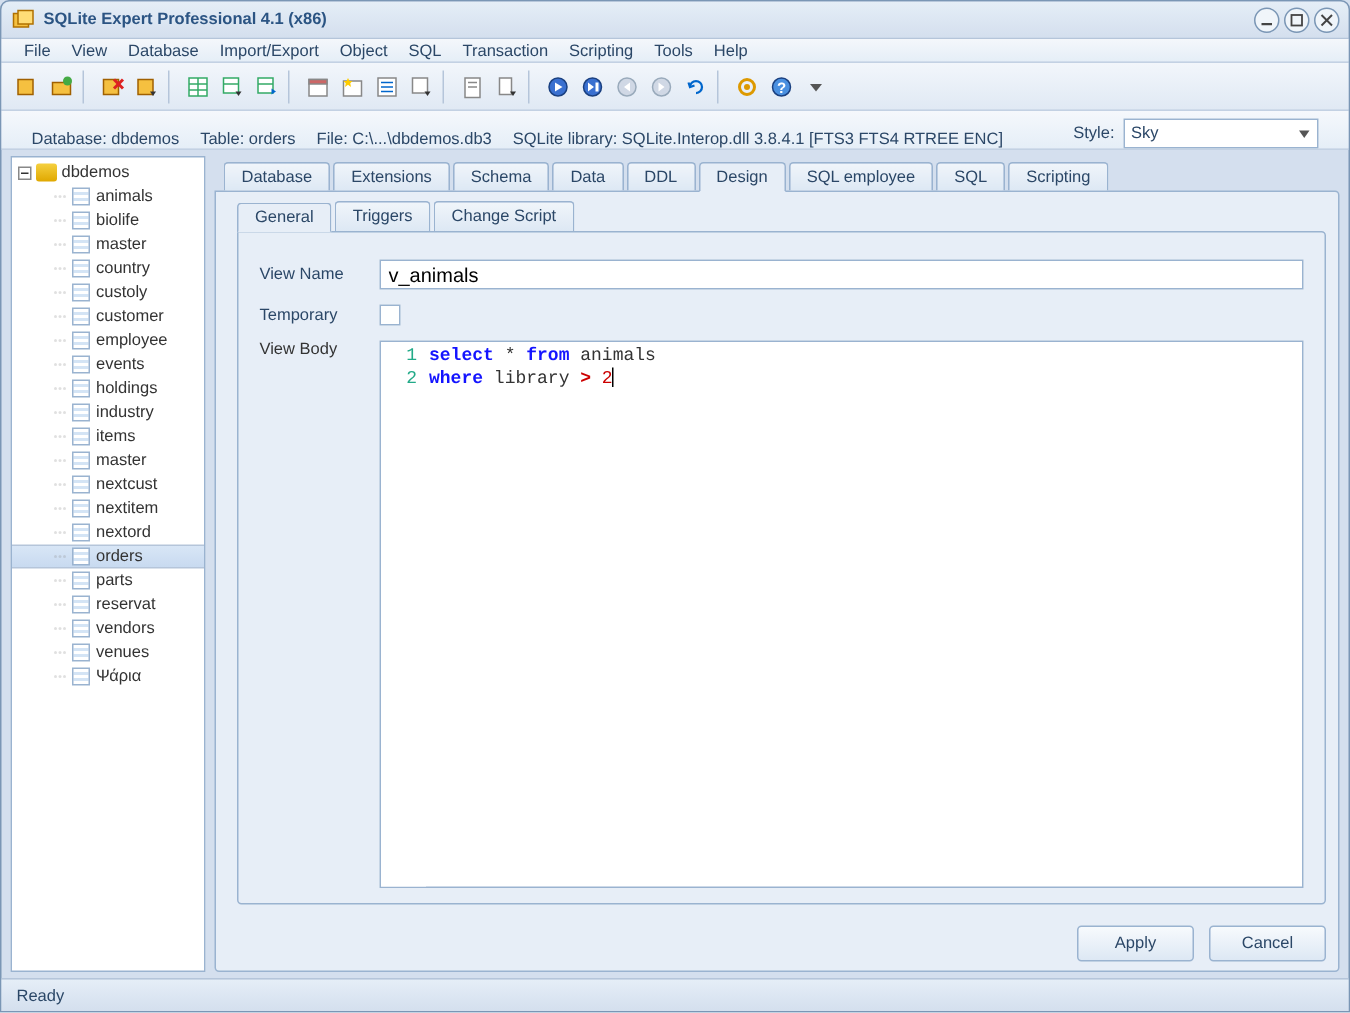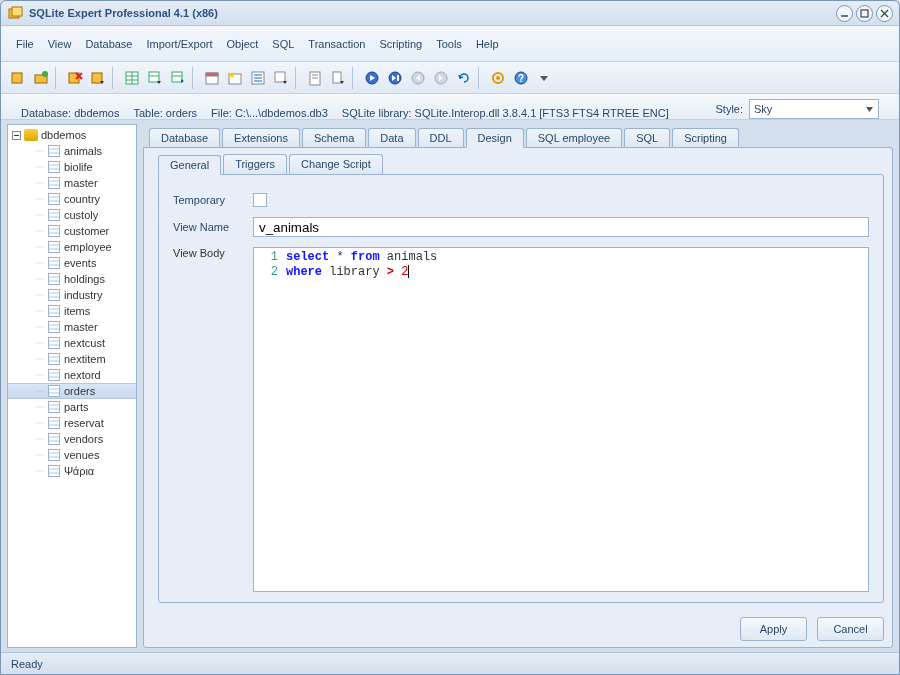--- a/index.html
+++ b/index.html
@@ -3,21 +3,21 @@
 <meta charset="utf-8">
 <style>
 * { box-sizing: border-box; margin: 0; padding: 0; }
 body { font-family: Tahoma, Arial, sans-serif; font-size: 11px; color: #333; background: #d4dfee; width: 900px; height: 675px; overflow: hidden; }
 .window { width: 900px; height: 675px; background: #d4dfee; border: 1px solid #7a96b5; border-radius: 6px 6px 0 0; display: flex; flex-direction: column; }
 .titlebar { height: 25px; background: linear-gradient(#e5eef7, #d4dfee); display: flex; align-items: center; padding: 0 6px; border-bottom: 1px solid #b5c5da; border-radius: 6px 6px 0 0; }
 .titlebar .icon { width: 16px; height: 16px; margin-right: 6px; }
 .titlebar .title { font-weight: bold; color: #2b5483; flex: 1; }
 .titlebar .winbtns { display: flex; gap: 3px; }
 .winbtn { width: 17px; height: 17px; border: 1px solid #7a96b5; border-radius: 50%; background: #f0f5fa; display: flex; align-items: center; justify-content: center; cursor: pointer; font-size: 11px; color: #444; line-height: 1; }
-.menubar { height: 36px; background: linear-gradient(#f4f7fb,#e5eef7); display: flex; align-items: center; padding: 0 8px; border-bottom: 1px solid #c3d1e3; }
+.menubar { height: 16px; background: linear-gradient(#f4f7fb,#e5eef7); display: flex; align-items: center; padding: 0 8px; border-bottom: 1px solid #c3d1e3; }
 .menubar span { padding: 3px 7px; cursor: pointer; color: #2b4767; }
 .toolbar { height: 32px; background: linear-gradient(#f2f6fb,#e0e9f4); border-bottom: 1px solid #c3d1e3; display: flex; align-items: center; padding: 0 6px; gap: 1px; }
 .tbtn { width: 22px; height: 22px; border: 1px solid transparent; border-radius: 3px; display: flex; align-items: center; justify-content: center; cursor: pointer; }
 .tsep { width: 6px; height: 22px; border-left: 1px solid #b5c5da; margin: 0 2px; }
 .infobar { height: 26px; background: linear-gradient(#f5f8fc,#e5eef7); border-bottom: 1px solid #c3d1e3; display: flex; align-items: flex-end; padding: 0 20px; color: #2b4767; gap: 14px; font-size: 11px; }
 .infobar .right { margin-left: auto; display: flex; align-items: center; gap: 6px; }
 .style-select { width: 130px; height: 20px; border: 1px solid #9ab3d0; background: #fff; padding: 0 4px; display: flex; align-items: center; justify-content: space-between; }
 .body { flex: 1; display: flex; min-height: 0; }
 .tree { width: 130px; background: #fff; border: 1px solid #9ab3d0; margin: 4px 0 4px 6px; overflow-y: auto; padding-top: 2px; }
 .tree-root { display: flex; align-items: center; padding: 2px 4px; gap: 3px; }
@@ -44,21 +44,21 @@
 .editor { flex: 1; border: 1px solid #9ab3d0; background: #fff; display: flex; font-family: 'Courier New', monospace; font-size: 12px; min-height: 0; margin-left: 0; }
 .gutter { width: 30px; background: #fff; border-right: 0; text-align: right; color: #2a8; padding: 2px 6px 0 0; }
 .gutter div { height: 15px; line-height: 15px; }
 .code { flex: 1; padding: 2px 4px 0 2px; position: relative; }
 .code div { height: 15px; line-height: 15px; white-space: pre; }
 .kw { color: #1414ff; font-weight: bold; }
 .op { color: #c00; font-weight: bold; }
 .num { color: #c00; }
 .cursor { display: inline-block; width: 1px; height: 13px; background: #000; vertical-align: middle; }
 .buttons { display: flex; justify-content: flex-end; gap: 10px; padding: 6px 8px 6px 0; }
-.btn { width: 67px; height: 24px; border: 1px solid #9ab3d0; border-radius: 3px; background: linear-gradient(#f7fafd,#dde8f4); cursor: pointer; color: #2b4767; text-align: center; line-height: 22px; }
+.btn { width: 78px; height: 24px; border: 1px solid #9ab3d0; border-radius: 3px; background: linear-gradient(#f7fafd,#dde8f4); cursor: pointer; color: #2b4767; text-align: center; line-height: 22px; }
 .statusbar { height: 22px; background: linear-gradient(#e5eef7,#d4dfee); border-top: 1px solid #b5c5da; display: flex; align-items: center; padding: 0 10px; color: #2b4767; }
 svg { display: block; }
 </style>
 </head>
 <body>
 
 <div class="window">
 
   <div class="titlebar">
     <span class="icon">
@@ -474,26 +474,26 @@
           <div class="tab">Scripting</div>
         </div>
       <div class="tabpanel">
         <div class="subtabs" id="subtabs">
             <div class="tab active">General</div>
             <div class="tab">Triggers</div>
             <div class="tab">Change Script</div>
           </div>
         <div class="subpanel">
           <div class="form-row">
+            <label>View Name</label>
+            <input class="text-input" value="v_animals" style="">
+          </div>
+          <div class="form-row">
             <label>Temporary</label>
             <div class="checkbox"></div>
-          </div>
-          <div class="form-row">
-            <label>View Name</label>
-            <input class="text-input" value="v_animals" style="">
           </div>
           <div class="editor-row">
             <label style="width:80px">View Body</label>
             <div class="editor">
               <div class="gutter">
                   <div>1</div>
                   <div>2</div>
                 </div>
               <div class="code">
                 <div><span class="kw">select</span><span> * </span><span class="kw">from</span><span> animals</span></div>

